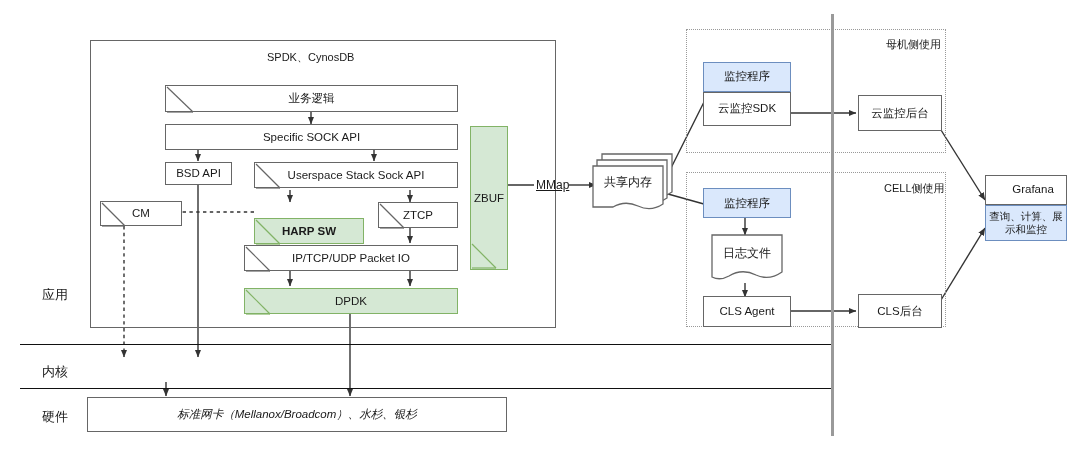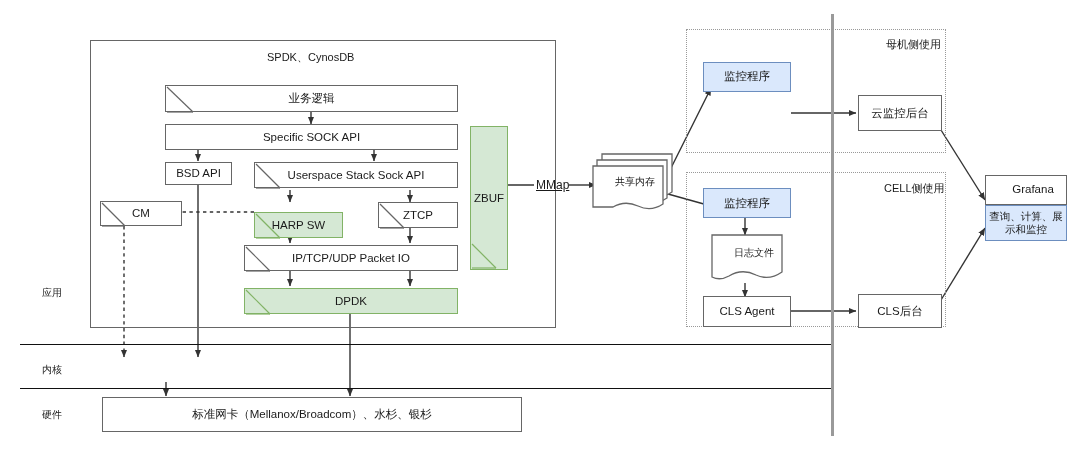--- a/index.html
+++ b/index.html
@@ -4,32 +4,32 @@
 <style>
   html,body{margin:0;padding:0;background:#ffffff;}
   #stage{position:relative;width:1080px;height:450px;background:#ffffff;
          font-family:"Liberation Sans","DejaVu Sans",sans-serif;overflow:hidden;}
   #edges{position:absolute;left:0;top:0;width:1080px;height:450px;pointer-events:none;}
   .box{position:absolute;box-sizing:border-box;border:1.3px solid #666666;background:#ffffff;
        display:flex;align-items:center;justify-content:center;text-align:center;
        font-size:11.5px;color:#1a1a1a;line-height:1.25;}
   .green{background:#d5e8d4;border-color:#82b366;}
   .blue{background:#dae8fc;border-color:#6c8ebf;}
-  .plainlabel{position:absolute;font-size:10px;color:#1a1a1a;white-space:nowrap;}
+  .plainlabel{position:absolute;font-size:13px;color:#1a1a1a;white-space:nowrap;}
   .grouplabel{position:absolute;font-size:11px;color:#1a1a1a;white-space:nowrap;}
   .container{position:absolute;box-sizing:border-box;border:1.3px solid #666666;background:transparent;}
   .dashgroup{position:absolute;box-sizing:border-box;border:1.5px dotted #999999;background:transparent;}
   .hr{position:absolute;height:0;border-top:1.6px solid #111111;}
   .vdiv{position:absolute;width:2.5px;background:#9a9a9a;}
   .title{position:absolute;font-size:11px;color:#1a1a1a;white-space:nowrap;}
   .foldwrap{position:absolute;}
   .stackshape{position:absolute;}
   .stackshape svg{display:block;}
   .shapelabel{position:absolute;display:flex;align-items:center;justify-content:center;
-              text-align:left;font-size:10px;color:#1a1a1a;line-height:1.25;margin-left:7px;}
+              text-align:left;font-size:12px;color:#1a1a1a;line-height:1.25;}
   .tworow{position:absolute;box-sizing:border-box;}
   .tworow .r{box-sizing:border-box;display:flex;align-items:center;justify-content:center;
              text-align:center;font-size:11.5px;color:#1a1a1a;line-height:1.2;}
 </style>
 </head>
 <body>
 
 <div id="stage">
 
   <svg id="edges" viewBox="0 0 1080 450" xmlns="http://www.w3.org/2000/svg">
@@ -127,21 +127,21 @@
   </div>
 
   <div class="box" style="left:100px;top:201px;width:82px;height:25px;">
     <svg class="foldwrap" style="left:0;top:0;" width="66" height="25" viewBox="0 0 66 25">
       <path d="M1,1 L24,24" stroke="#666666" stroke-width="1.2" fill="none"></path>
       <path d="M1,24 L24,24" stroke="#666666" stroke-width="1.2" fill="none"></path>
     </svg>
     <span>CM</span>
   </div>
 
-  <div class="box green" style="left:254px;top:212px;width:89px;height:26px;">
+  <div class="box green" style="left:254px;top:218px;width:110px;height:26px;font-weight:bold;">
     <svg class="foldwrap" style="left:0;top:0;" width="110" height="26" viewBox="0 0 110 26">
       <path d="M1,1 L25,25" stroke="#82b366" stroke-width="1.2" fill="none"></path>
       <path d="M1,25 L25,25" stroke="#82b366" stroke-width="1.2" fill="none"></path>
     </svg>
     <span>HARP SW</span>
   </div>
 
   <div class="box" style="left:378px;top:202px;width:80px;height:26px;">
     <svg class="foldwrap" style="left:0;top:0;" width="80" height="26" viewBox="0 0 80 26">
       <path d="M1,1 L25,25" stroke="#666666" stroke-width="1.2" fill="none"></path>
@@ -168,21 +168,21 @@
 
   <div class="box green" style="left:244px;top:288px;width:214px;height:26px;">
     <svg class="foldwrap" style="left:0;top:0;" width="214" height="26" viewBox="0 0 214 26">
       <path d="M1,1 L25,25" stroke="#82b366" stroke-width="1.2" fill="none"></path>
       <path d="M1,25 L25,25" stroke="#82b366" stroke-width="1.2" fill="none"></path>
     </svg>
     <span>DPDK</span>
   </div>
 
 
-  <div class="box" style="left:102px;top:397px;width:420px;height:35px;">
+  <div class="box" style="left:87px;top:397px;width:420px;height:35px;font-style:italic;">
     <span>标准网卡（Mellanox/Broadcom）、水杉、银杉</span>
   </div>
 
   <div class="plainlabel" style="left:536px;top:178px;font-size:12px;text-decoration:underline;">MMap</div>
 
   <div class="stackshape" style="left:592px;top:152px;width:86px;height:66px;">
     <svg width="86" height="66" viewBox="0 0 86 66" xmlns="http://www.w3.org/2000/svg">
       <path d="M10,2 L80,2 L80,40 Q68,48 55,42 Q42,36 30,43 L30,43 L10,43 Z" fill="#ffffff" stroke="#666666" stroke-width="1.3"></path>
       <path d="M5,8 L75,8 L75,46 Q63,54 50,48 Q37,42 25,49 L25,49 L5,49 Z" fill="#ffffff" stroke="#666666" stroke-width="1.3"></path>
       <path d="M1,14 L71,14 L71,52 Q59,60 46,54 Q33,48 21,55 L21,55 L1,55 Z" fill="#ffffff" stroke="#666666" stroke-width="1.3"></path>
@@ -192,20 +192,22 @@
 
   <div class="dashgroup" style="left:686px;top:29px;width:260px;height:124px;"></div>
   <div class="grouplabel" style="left:886px;top:37px;">母机侧使用</div>
 
   <div class="dashgroup" style="left:686px;top:172px;width:260px;height:155px;"></div>
   <div class="grouplabel" style="left:884px;top:181px;">CELL侧使用</div>
 
   <div class="tworow" style="left:703px;top:62px;width:88px;height:64px;">
     <div class="r blue" style="position:absolute;left:0;top:0;width:88px;height:30px;
                 border:1.3px solid #6c8ebf;background:#dae8fc;">监控程序</div>
+    <div class="r" style="position:absolute;left:0;top:30px;width:88px;height:34px;
+                border:1.3px solid #666666;background:#ffffff;">云监控SDK</div>
   </div>
 
   <div class="box" style="left:858px;top:95px;width:84px;height:36px;">
     <span>云监控后台</span>
   </div>
 
   <div class="box blue" style="left:703px;top:188px;width:88px;height:30px;">
     <span>监控程序</span>
   </div>
 

